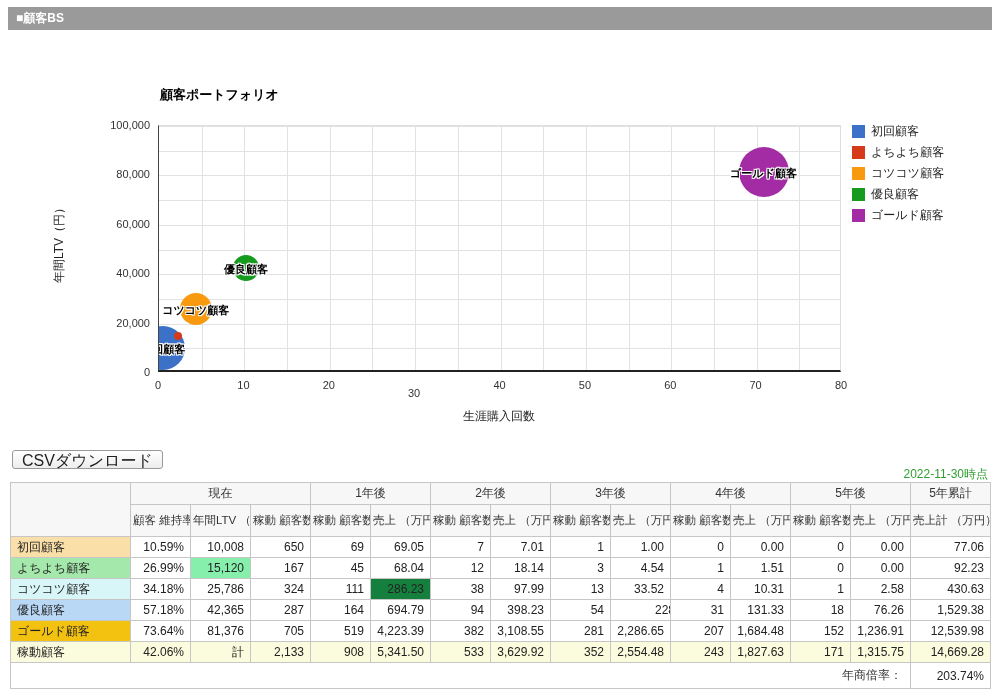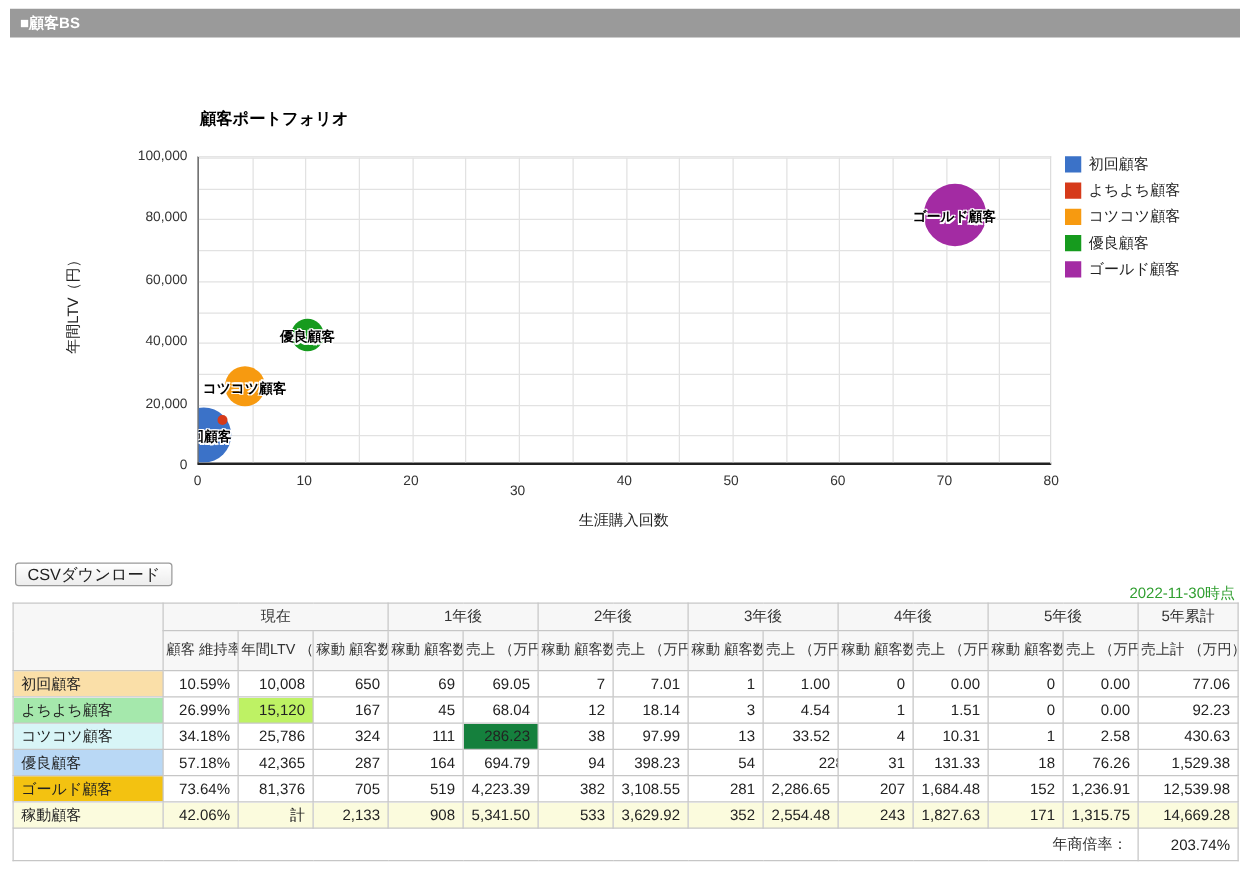--- a/index.html
+++ b/index.html
@@ -29,21 +29,21 @@
   .y-tick { position:absolute; font-size:11px; color:#333; width:52px; text-align:right; }
   .x-axis-title { position:absolute; left:409px; top:408px; width:180px; text-align:center;
     font-size:12px; color:#222; }
   .legend { position:absolute; left:852px; top:121px; }
   .legend-item { display:flex; align-items:center; height:21px; }
   .legend-swatch { width:13px; height:13px; margin-right:6px; flex:0 0 13px; }
   .legend-label { font-size:12px; color:#222; white-space:nowrap; }
 
   
   .csv-btn { position:absolute; left:12px; top:450px; height:19px; padding:0 9px;
-    font-size:13px; color:#222; background:linear-gradient(#fff,#ededed);
+    font-size:16px; color:#222; background:linear-gradient(#fff,#ededed);
     border:1px solid #999; border-radius:3px; cursor:pointer;
     font-family:"Liberation Sans","DejaVu Sans",sans-serif; }
   .asof { position:absolute; left:688px; top:466px; width:300px; text-align:right;
     font-size:12px; color:#2f9e2f; }
 
   
   .data-table { position:absolute; left:10px; top:482px; width:980px;
     border-collapse:collapse; table-layout:fixed; font-size:12px; }
   .data-table th, .data-table td { border:1px solid #c6c6c6; overflow:hidden; white-space:nowrap; }
   .data-table thead th { background:#f7f7f7; color:#333; font-weight:normal; text-align:center; }
@@ -221,21 +221,21 @@
           <td style="background: rgb(255, 255, 255);">1.00</td>
           <td style="background: rgb(255, 255, 255);">0</td>
           <td style="background: rgb(255, 255, 255);">0.00</td>
           <td style="background: rgb(255, 255, 255);">0</td>
           <td style="background: rgb(255, 255, 255);">0.00</td>
           <td style="background: rgb(255, 255, 255);">77.06</td>
         </tr>
         <tr>
           <th style="background: rgb(165, 232, 172);">よちよち顧客</th>
           <td style="background: rgb(255, 255, 255);">26.99%</td>
-          <td style="background: #bef264;">15,120</td>
+          <td style="background: #86efac;">15,120</td>
           <td style="background: rgb(255, 255, 255);">167</td>
           <td style="background: rgb(255, 255, 255);">45</td>
           <td style="background: rgb(255, 255, 255);">68.04</td>
           <td style="background: rgb(255, 255, 255);">12</td>
           <td style="background: rgb(255, 255, 255);">18.14</td>
           <td style="background: rgb(255, 255, 255);">3</td>
           <td style="background: rgb(255, 255, 255);">4.54</td>
           <td style="background: rgb(255, 255, 255);">1</td>
           <td style="background: rgb(255, 255, 255);">1.51</td>
           <td style="background: rgb(255, 255, 255);">0</td>

